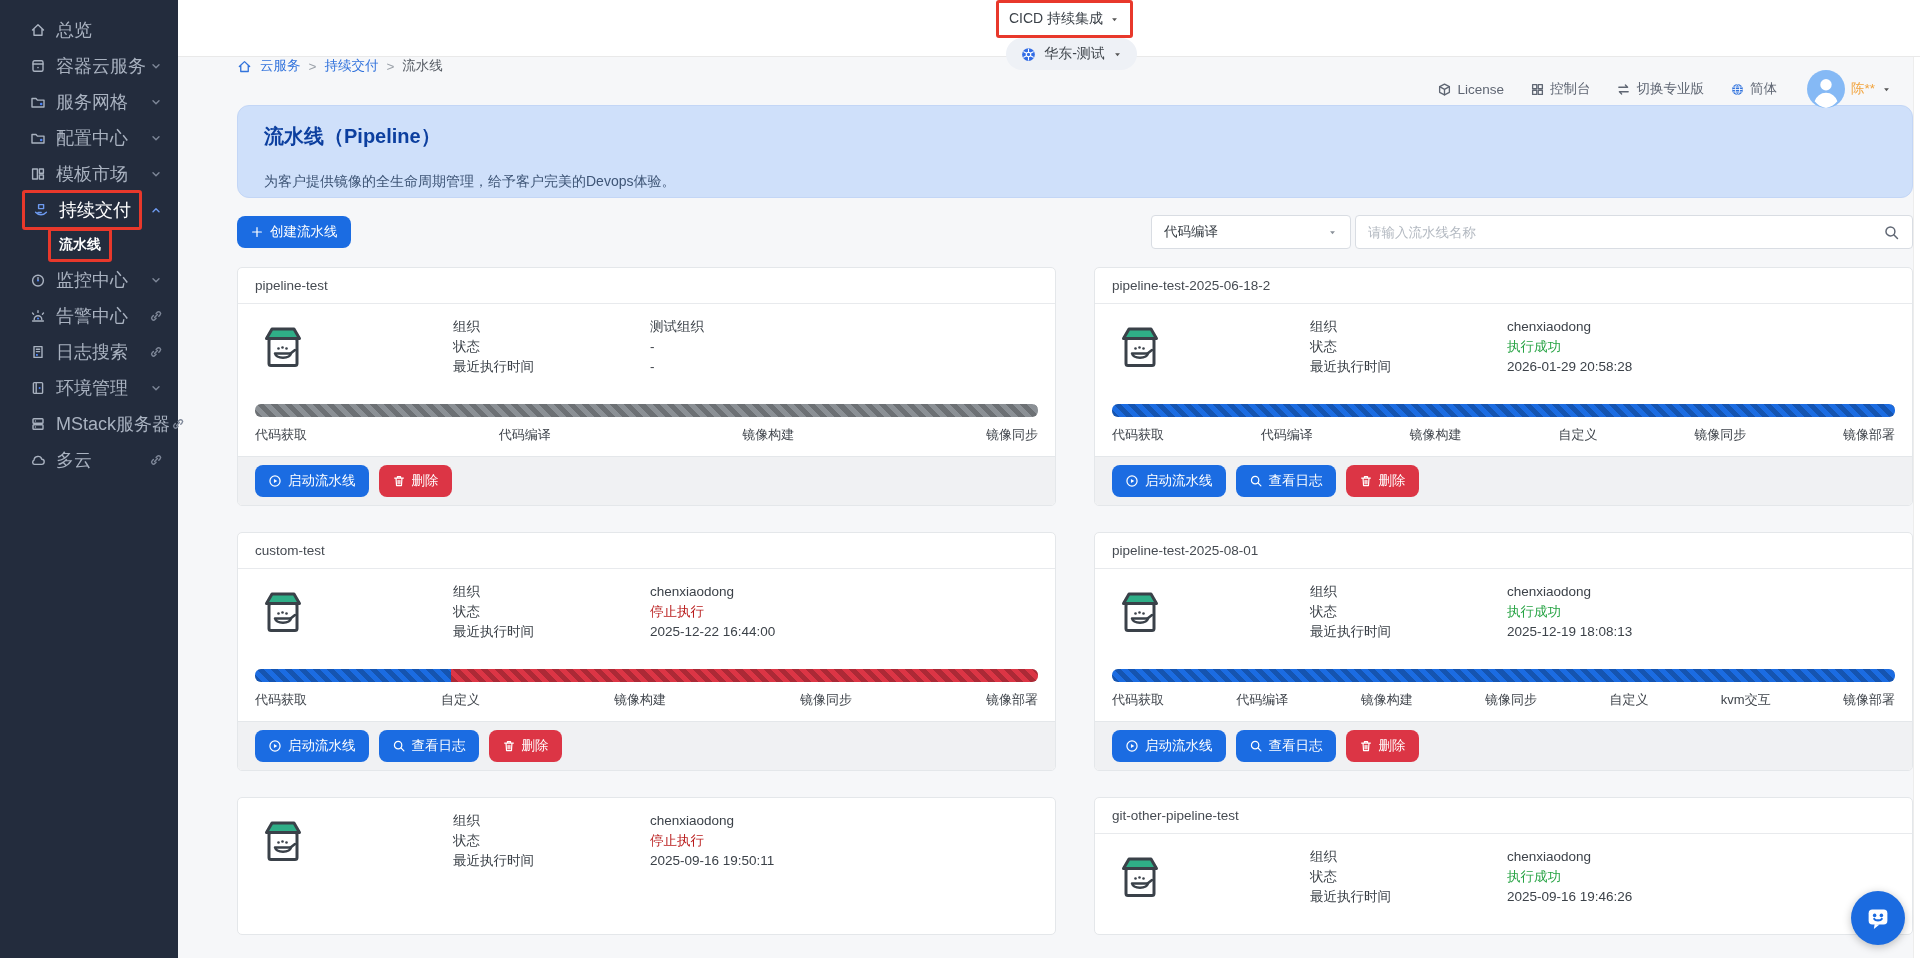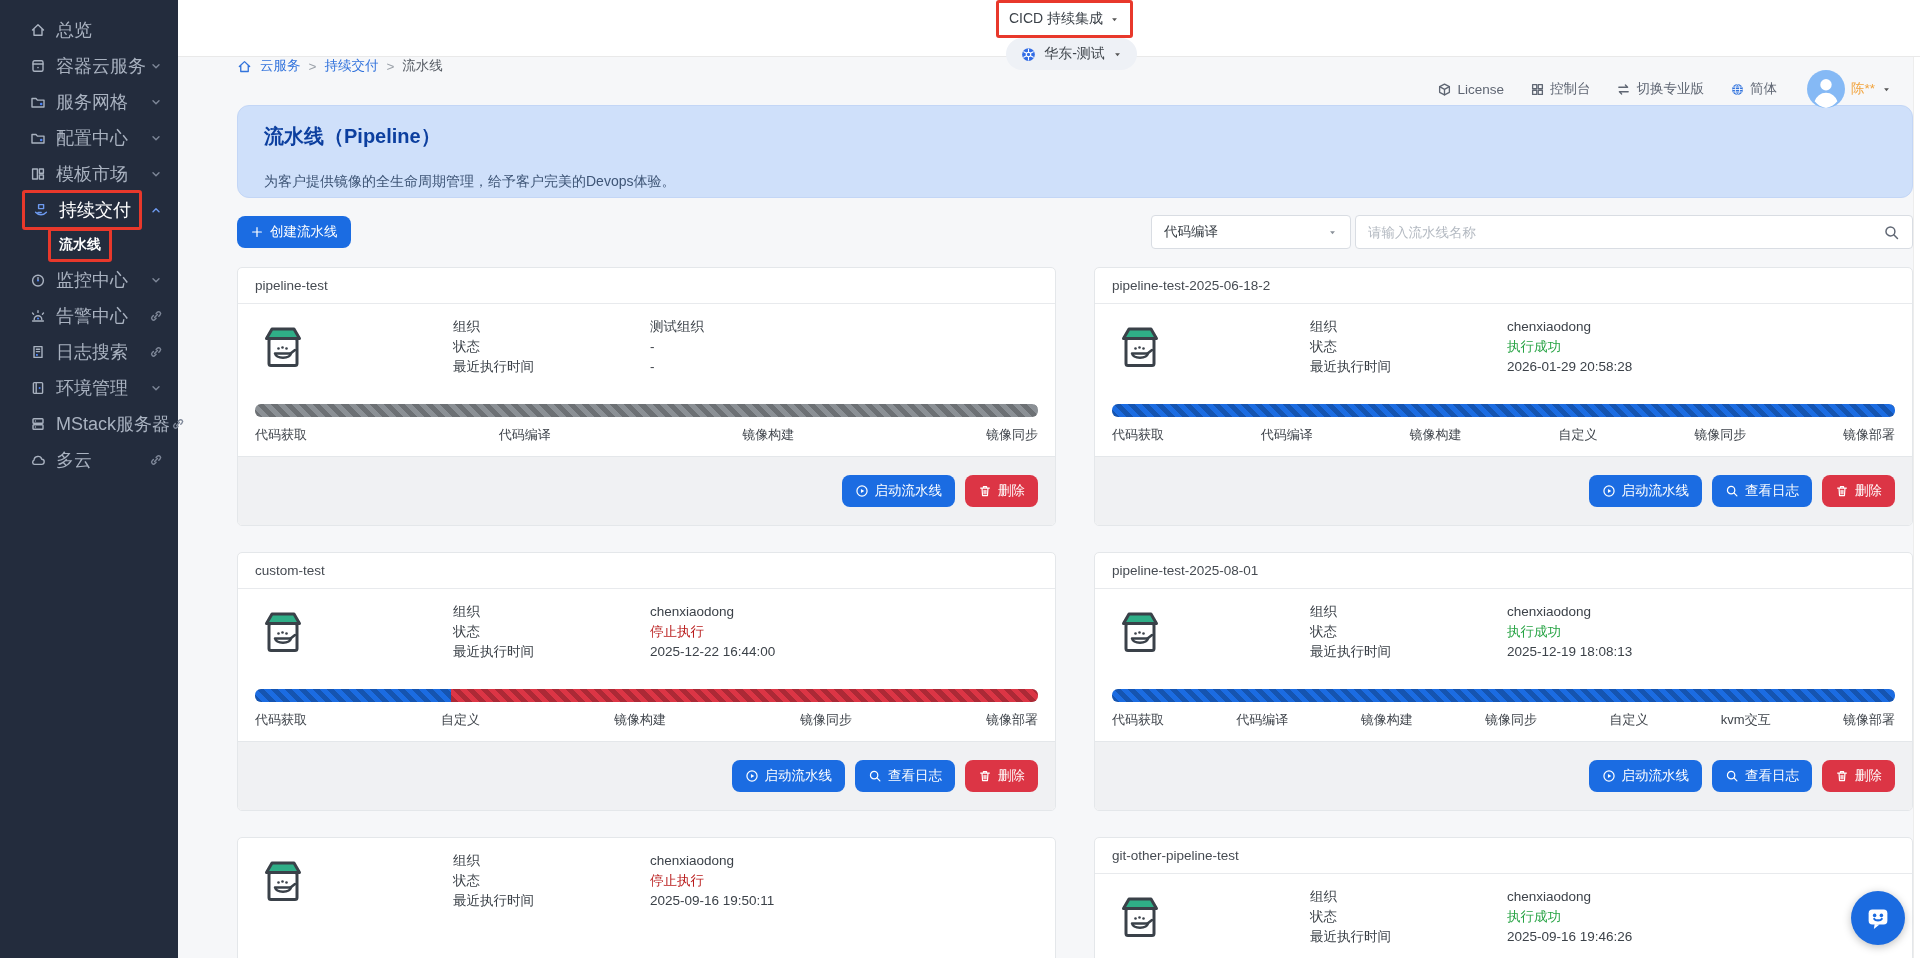--- a/index.html
+++ b/index.html
@@ -68,21 +68,21 @@
   .field .f-label { width:197px; }
   .st-success { color:#28a445; }
   .st-stopped { color:#b91c1c; }
   .st-plain { color:#3c4249; }
   .bar { margin-top:12px; height:13px; border-radius:6px; overflow:hidden; display:flex; background:#e9ecef; }
   .seg { height:100%; background-image:repeating-linear-gradient(45deg, rgba(0,0,0,0.22) 0 5px, transparent 5px 10px); }
   .seg-blue { background-color:#1b6ce2; }
   .seg-red  { background-color:#dc3545; }
   .seg-gray { background-color:#8b9095; }
   .stages { margin-top:9px; display:flex; justify-content:space-between; font-size:13px; color:#3f444b; }
-  .card-footer { border-top:1px solid #e4e7ea; background:#f0f1f3; padding:18px 17px; display:flex; gap:10px;justify-content:flex-end; }
+  .card-footer { border-top:1px solid #e4e7ea; background:#f0f1f3; padding:8px 17px; display:flex; gap:10px; }
 
   
   .fab { position:fixed; right:15px; bottom:13px; width:54px; height:54px; border-radius:50%; background:#1b6be0; display:flex; align-items:center; justify-content:center; cursor:pointer; box-shadow:0 2px 8px rgba(0,0,0,.25); z-index:9; }
   .fab .ic { width:30px; height:30px; }
 </style>
 </head>
 <body>
 
 <aside class="sidebar">
   <nav>

